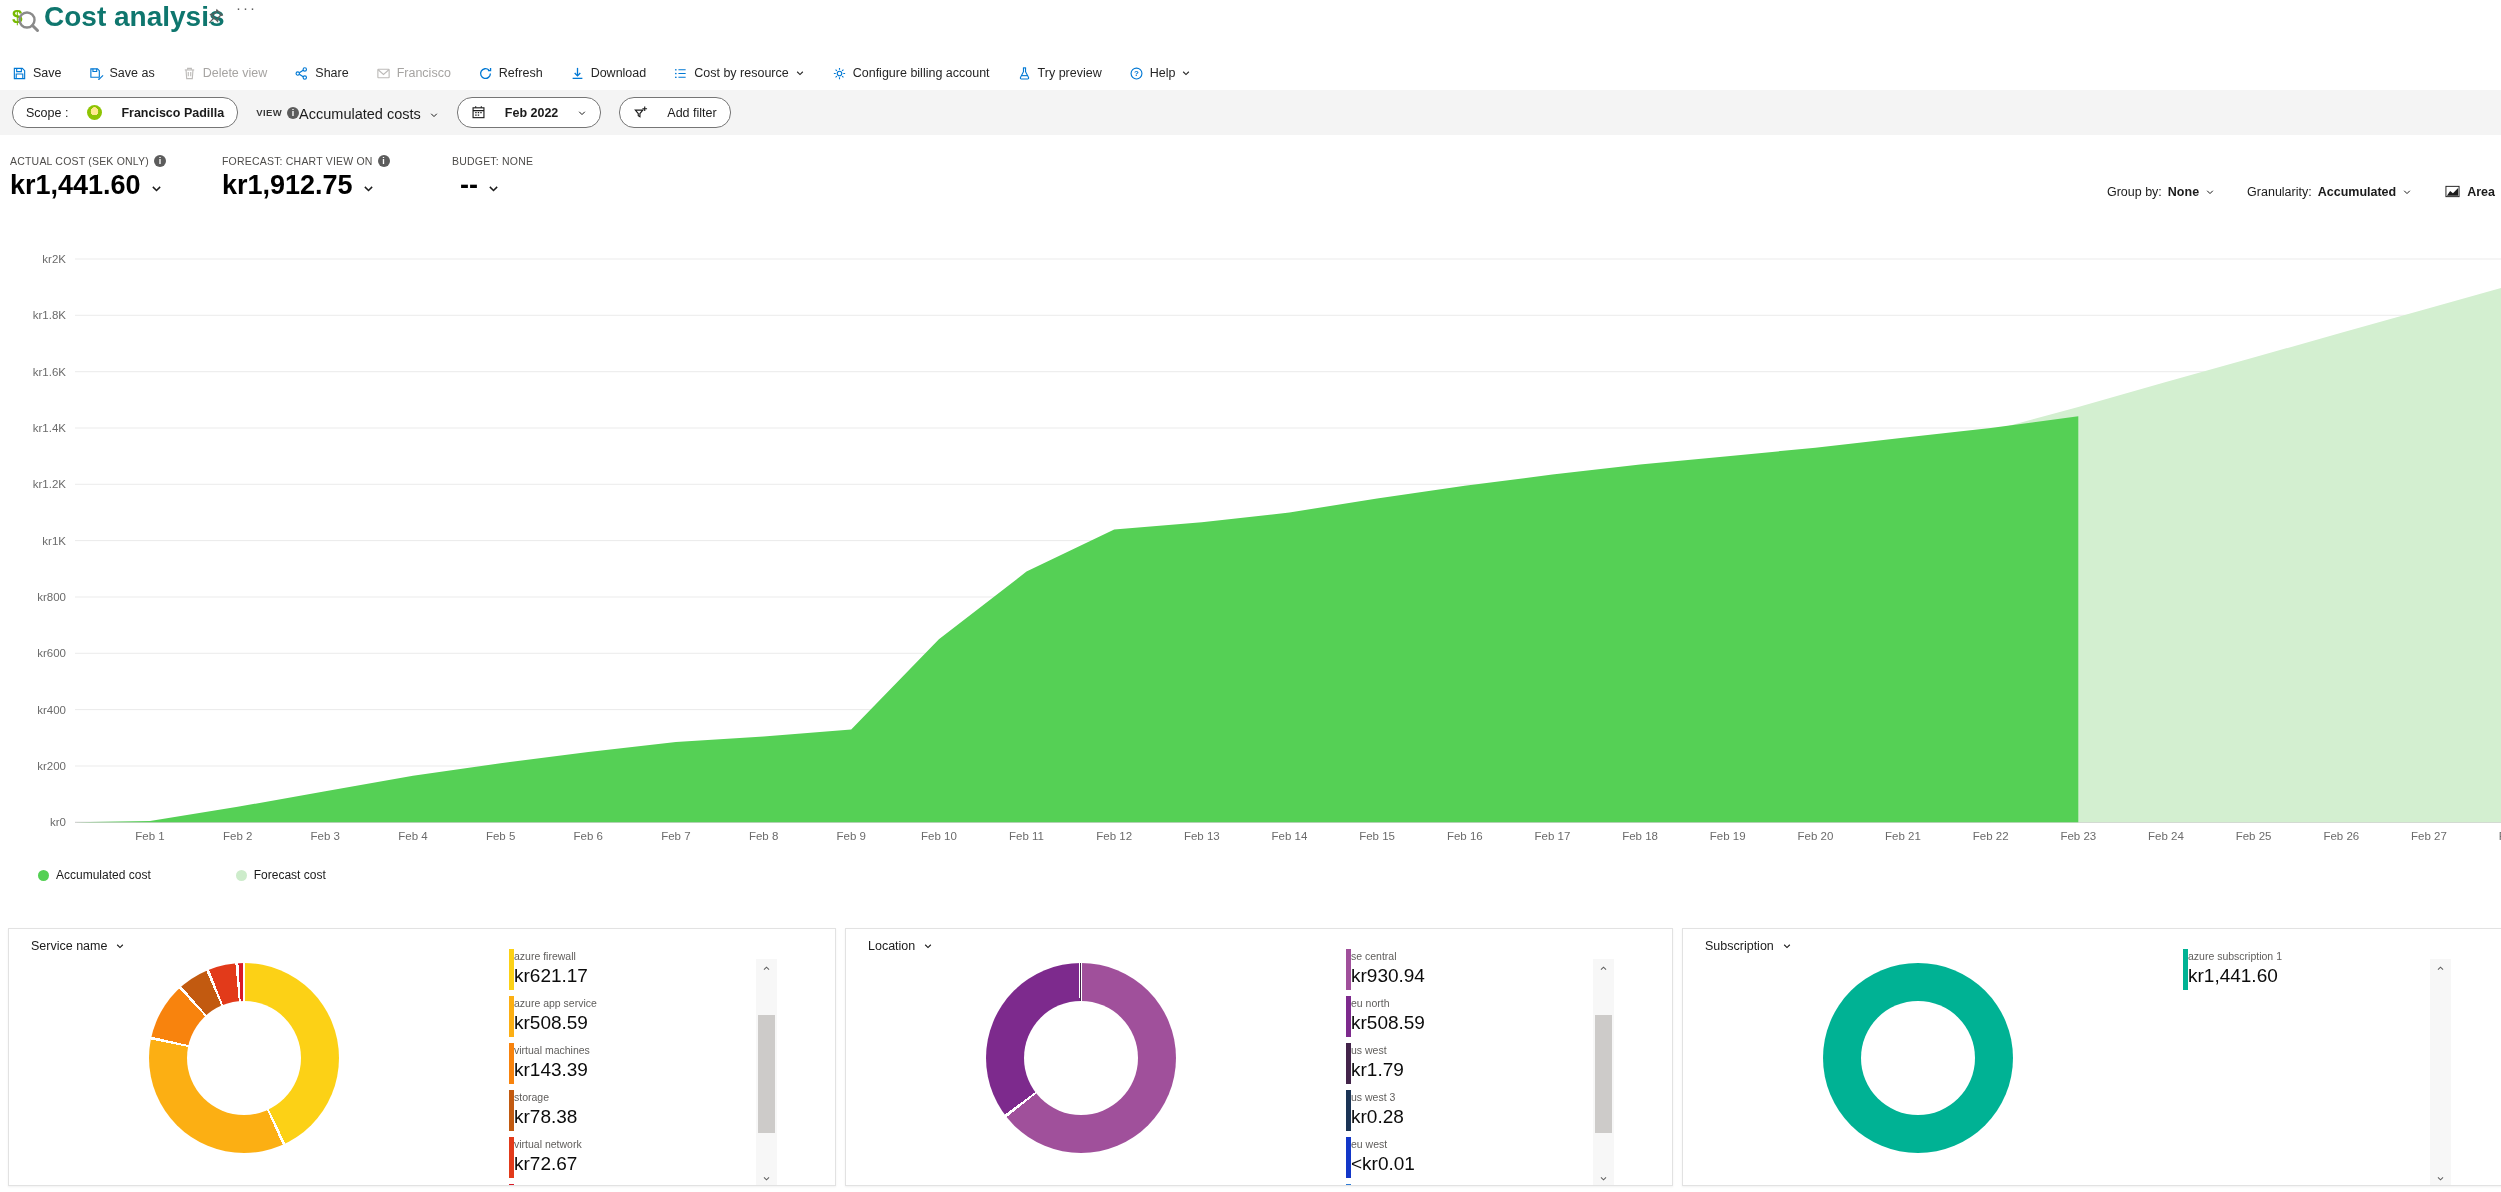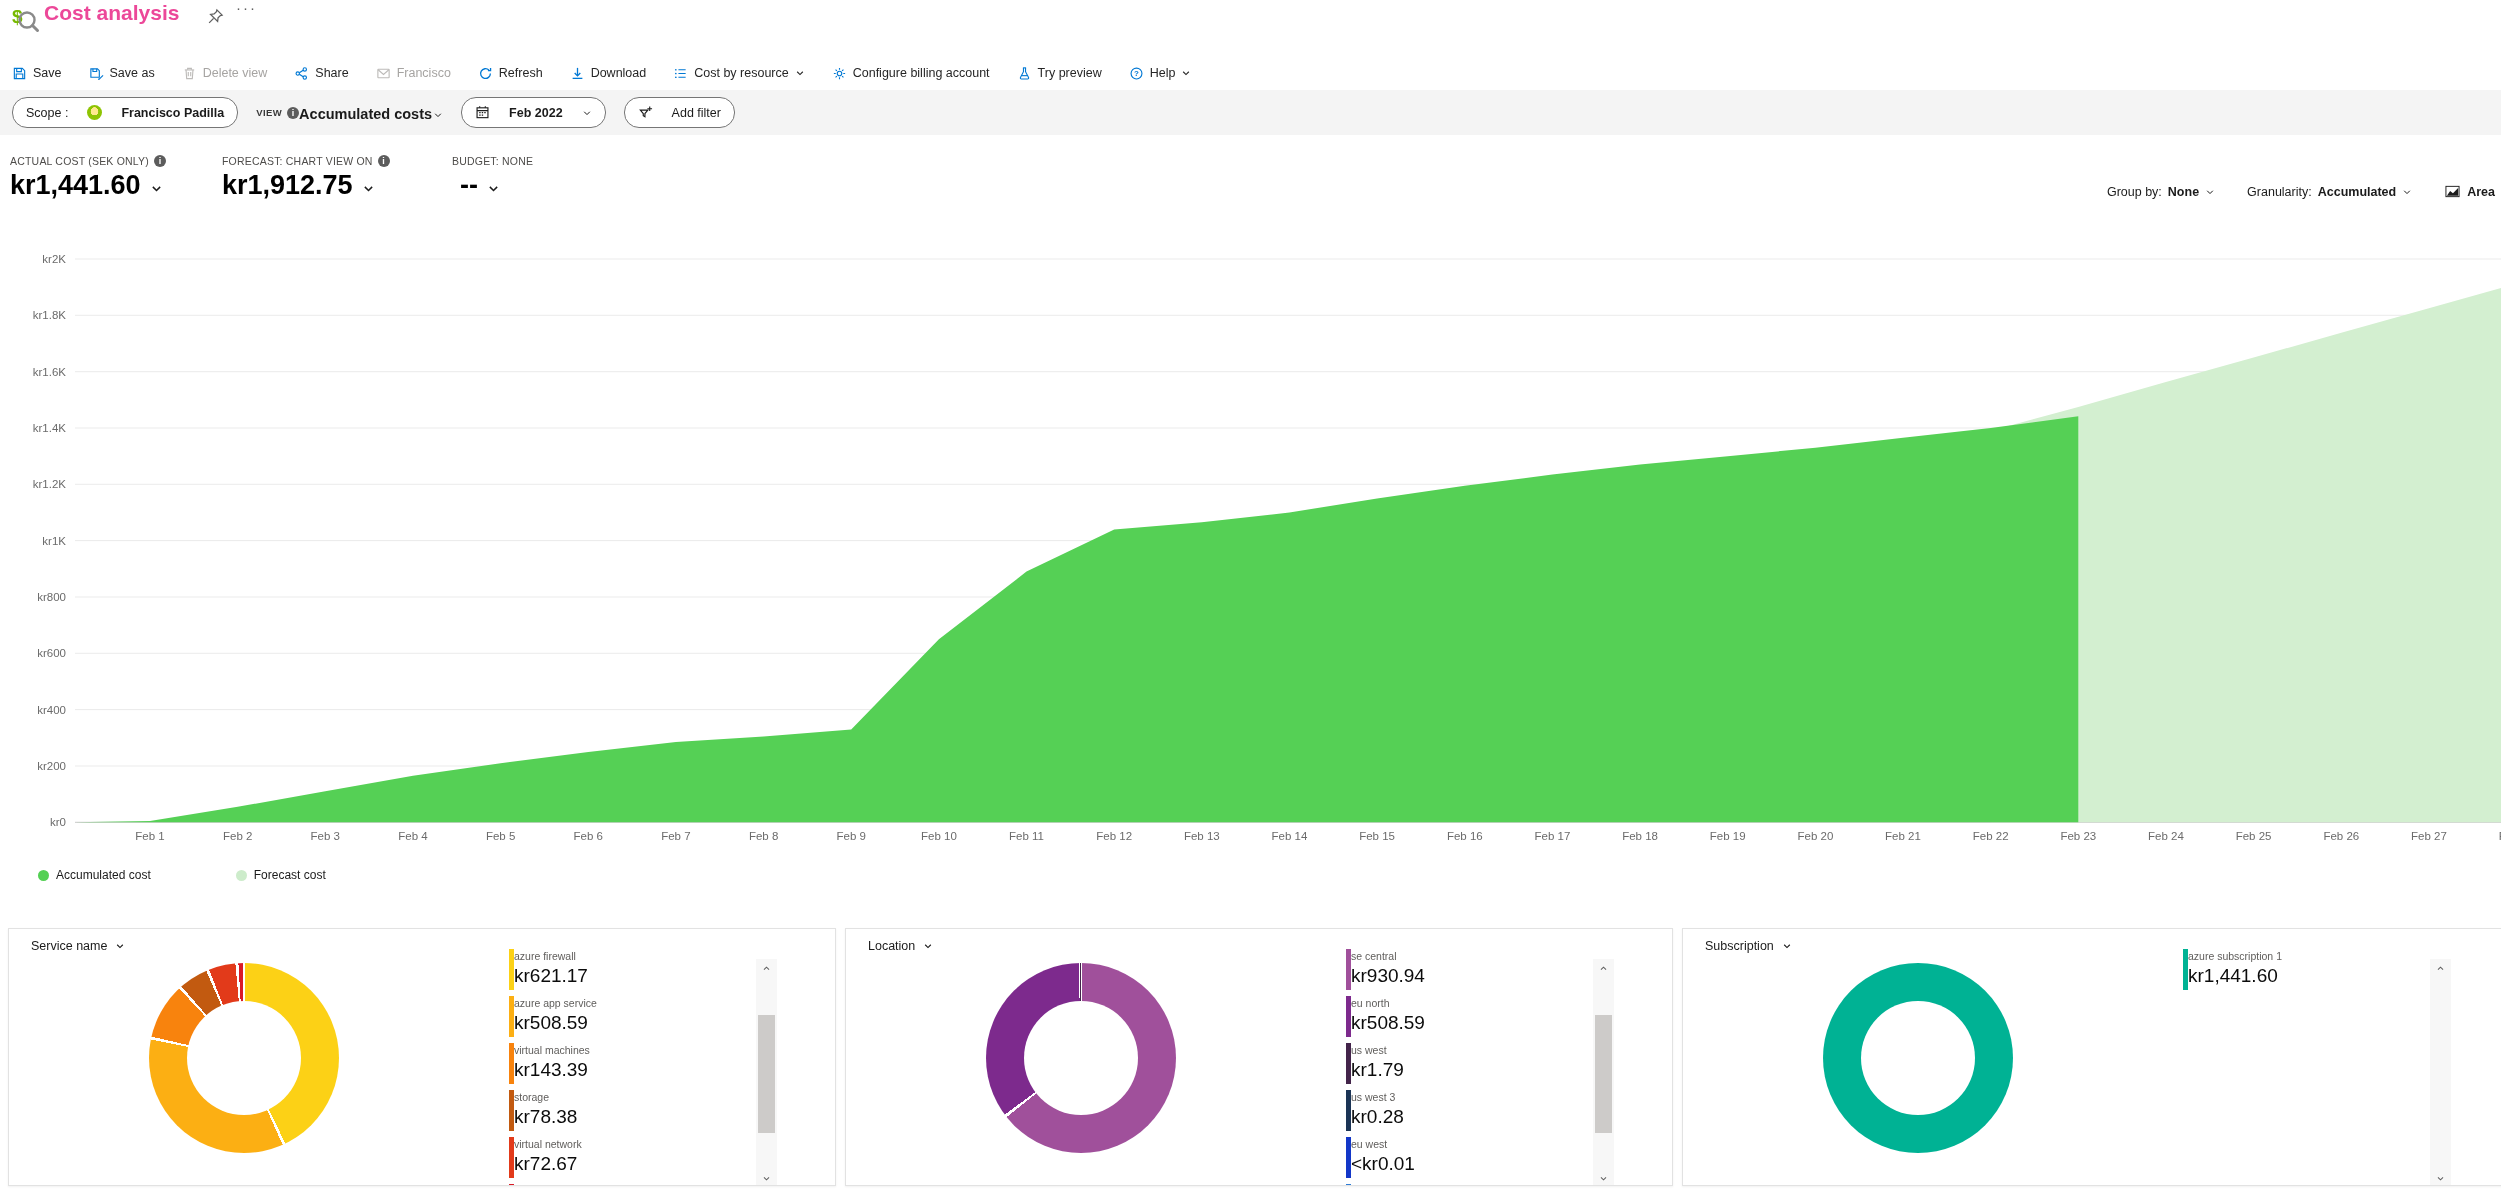--- a/index.html
+++ b/index.html
@@ -2,21 +2,21 @@
 <html><head>
 <meta charset="utf-8">
 <style>
   html,body{margin:0;padding:0;background:#fff}
   #root{position:relative;width:2501px;height:1192px;overflow:hidden;
         font-family:"Liberation Sans",sans-serif;color:#1b1b1b;background:#fff}
   svg{display:block}
 
   
   .app-icon{position:absolute;left:10px;top:3px;width:30px;height:30px}
-  .page-title{position:absolute;left:44px;top:1px;font-size:21px;font-weight:700;color:#ec4899}
+  .page-title{position:absolute;left:44px;top:1px;font-size:28px;font-weight:700;color:#0f766e}
   .pin-btn{position:absolute;left:207px;top:8px;width:17px;height:17px;color:#5f5f5f;cursor:pointer}
   .more-btn{position:absolute;left:236px;top:-1px;font-size:15px;letter-spacing:2px;color:#5f5f5f;cursor:pointer}
 
   
   .toolbar{position:absolute;left:12px;top:60px;height:26px;display:flex;align-items:center;gap:27px;
            font-size:12.5px;color:#262626;white-space:nowrap}
   .tb-item{display:flex;align-items:center;gap:6px;cursor:pointer}
   .tb-icon svg{width:15px;height:15px;color:#0078d4}
   .tb-chev svg{width:10px;height:10px;color:#262626}
   .tb-item.disabled{color:#a6a4a2}
@@ -25,21 +25,21 @@
   
   .scopebar{position:absolute;left:0;top:90px;width:100%;height:45px;background:#f4f4f4;
             display:flex;align-items:center;padding-left:12px;gap:18px;box-sizing:border-box}
   .pill{display:flex;align-items:center;gap:19px;height:29px;background:#fff;border:1px solid #767676;
         border-radius:15px;padding:0 13px;font-size:12.5px;color:#1b1b1b;white-space:nowrap;cursor:pointer}
   .scope-ico{width:15px;height:15px;border-radius:50%;
              background:radial-gradient(circle at 50% 42%,#ffe98c 0 34%,#8ec402 35% 100%)}
   .bold{font-weight:700}
   .view-block{display:flex;flex-direction:row;line-height:1;cursor:pointer}
   .view-label{font-size:9.5px;font-weight:700;color:#3a3a3a;letter-spacing:.4px;display:flex;align-items:center;gap:5px}
-  .view-value{font-size:14.5px;font-weight:700;margin-top:4px;display:flex;align-items:center;gap:1px}
+  .view-value{font-size:14.5px;font-weight:400;margin-top:4px;display:flex;align-items:center;gap:8px}
   .cal-ico svg{width:15px;height:15px;color:#1b1b1b}
   .chev svg{width:10px;height:10px;color:#1b1b1b}
   .filter-ico svg{width:15px;height:15px;color:#1b1b1b}
 
   .info{display:inline-block;width:12px;height:12px;border-radius:50%;background:#5c5c5c;color:#fff;
         font-size:9px;line-height:12px;text-align:center;font-weight:700;flex:none}
 
   
   .kpi{position:absolute;top:155px}
   .kpi .lbl{font-size:10.5px;color:#4e4c4a;letter-spacing:.2px;display:flex;align-items:center;gap:5px}

